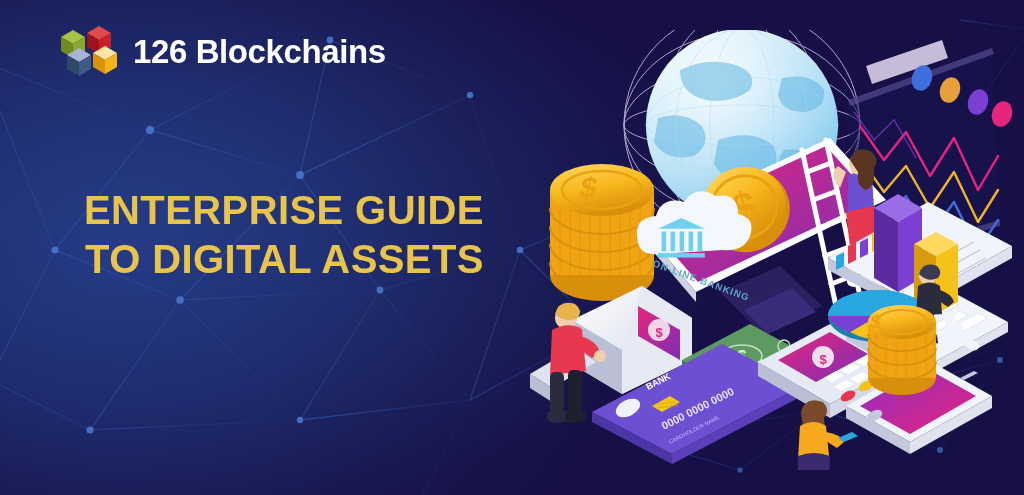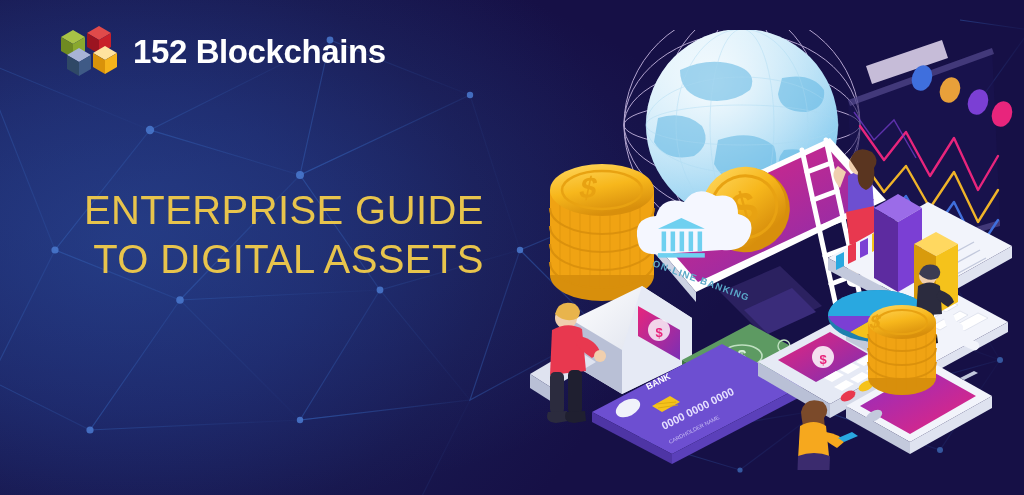--- a/index.html
+++ b/index.html
@@ -23,21 +23,21 @@
   .logo-text{
     color:#ffffff; font-size:33px; font-weight:bold;
     letter-spacing:-0.4px; line-height:1; white-space:nowrap;
     font-family:"Liberation Sans", sans-serif;
   }
 
   
   .headline{
     position:absolute; left:84px; top:186px;
     color:#e8c44c;
-    font-size:40px; font-weight:normal; line-height:1.22;
+    font-size:40px; font-weight:bold; line-height:1.22;
     letter-spacing:0.4px;
     font-family:"Liberation Sans", sans-serif;
     text-transform:uppercase;
   }
   .headline .l2{ display:block;text-align:right; }
 
   
   .illus{ position:absolute; left:530px; top:30px; width:500px; height:440px; }
   .illus svg{ display:block; }
 </style>
@@ -127,21 +127,21 @@
           <polygon points="22,41 34,34 34,48 22,55" fill="#3f5a86"></polygon>
         </g>
 
         <g>
           <polygon points="36,32 48,25 60,32 48,39" fill="#ffe3a0"></polygon>
           <polygon points="36,32 48,39 48,53 36,46" fill="#d9920a"></polygon>
           <polygon points="48,39 60,32 60,46 48,53" fill="#f5b31b"></polygon>
         </g>
       </svg>
     </span>
-    <span class="logo-text">152 Blockchains</span>
+    <span class="logo-text">126 Blockchains</span>
   </div>
 
   <h1 class="headline">
     <span>ENTERPRISE GUIDE</span>
     <span class="l2">TO DIGITAL ASSETS</span>
   </h1>
 
   <div class="illus">
     <svg viewBox="0 0 500 440" width="500" height="440" aria-hidden="true">
       <defs>

